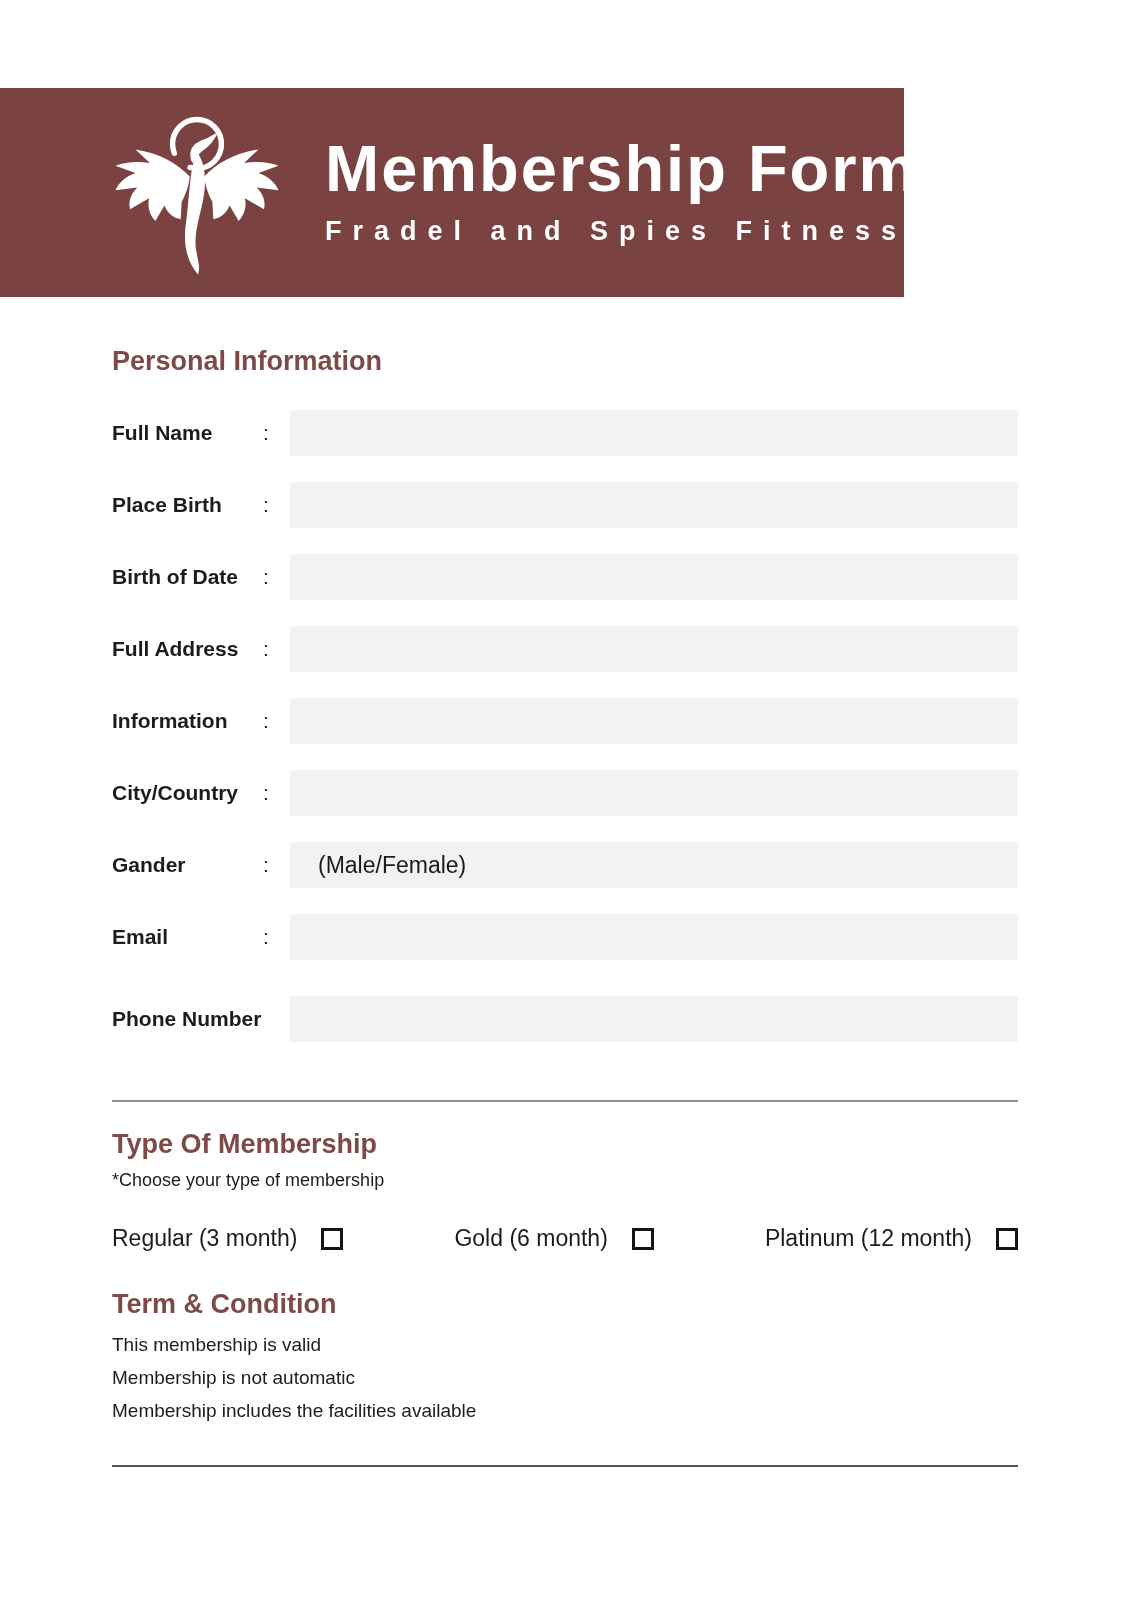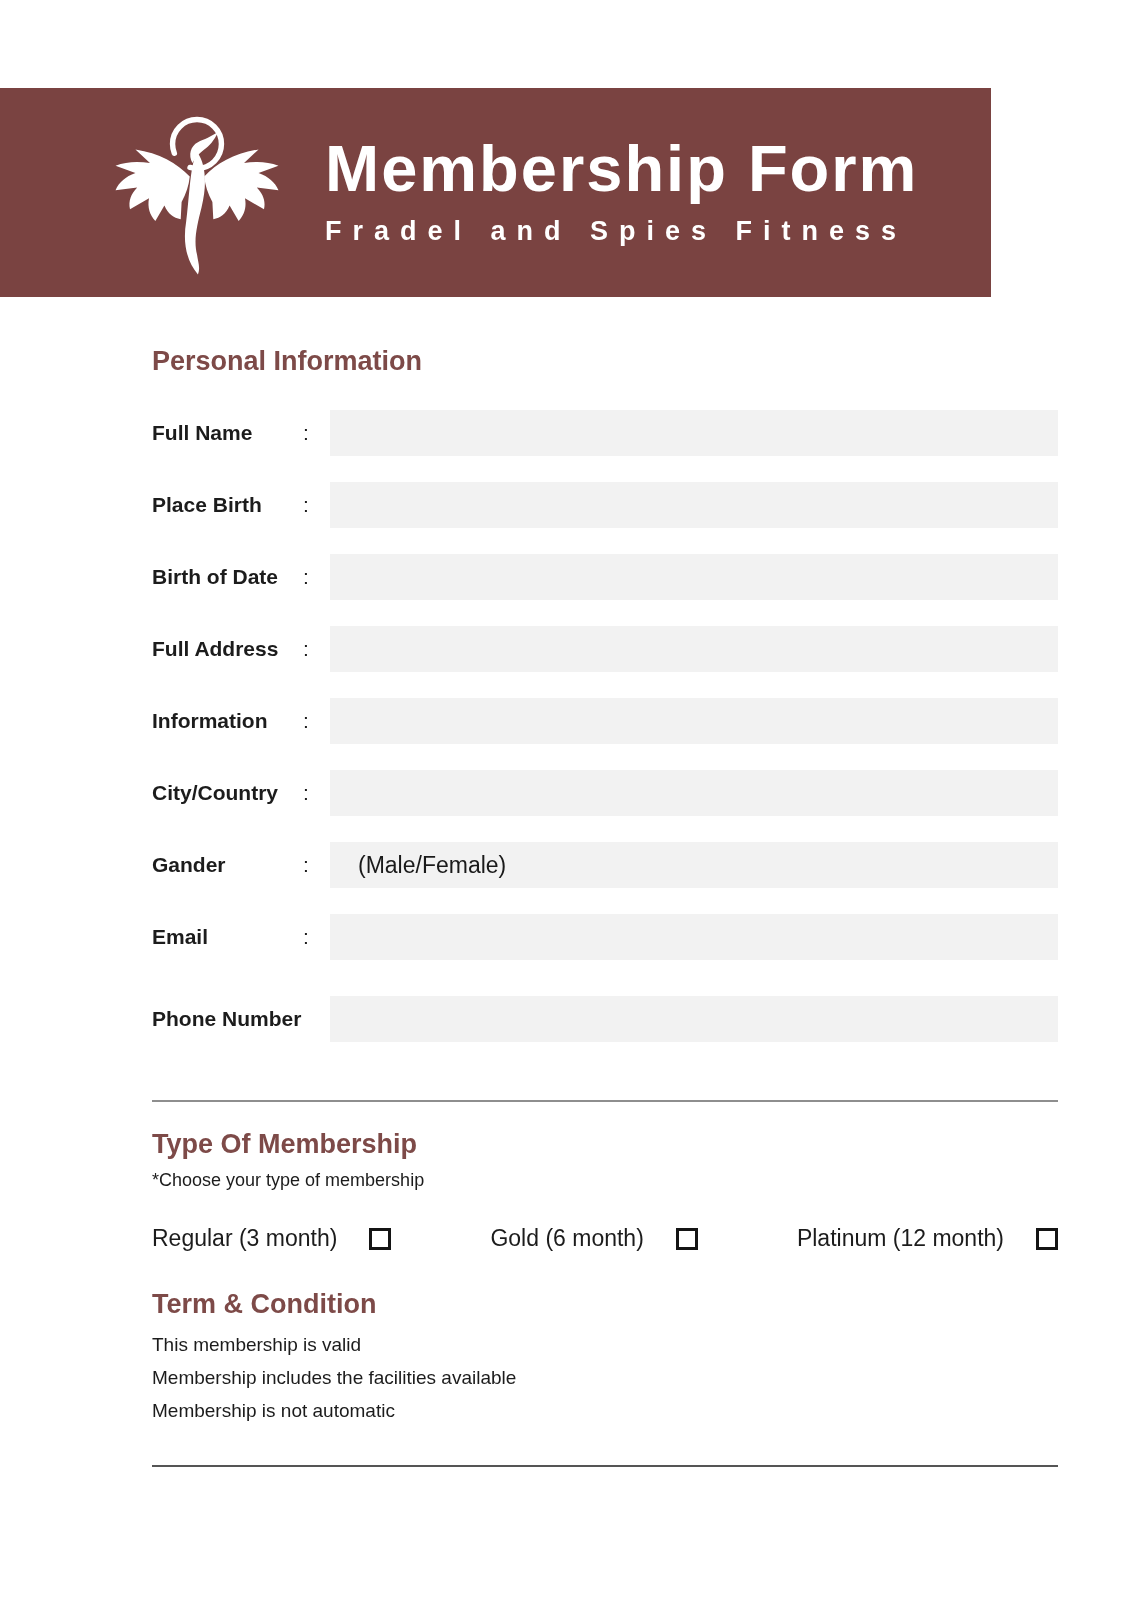--- a/index.html
+++ b/index.html
@@ -12,35 +12,35 @@
     --checkbox-border:#141414;
   }
   *{margin:0;padding:0;box-sizing:border-box;}
   html,body{background:#ffffff;}
   body{
     width:1131px;height:1600px;position:relative;overflow:hidden;
     font-family:"Liberation Sans", sans-serif;color:var(--text);
   }
   
   .band{
-    position:absolute;left:0;top:88px;width:991px;height:209px;
+    position:absolute;left:0;top:88px;width:904px;height:209px;
     background:var(--header-bg);
   }
   .logo{position:absolute;left:106px;top:18px;width:182px;height:172px;}
   .head-text{position:absolute;left:325px;top:46px;}
   .title{
     color:#ffffff;font-size:65px;font-weight:700;letter-spacing:2px;
     line-height:70px;white-space:nowrap;
   }
   .subtitle{
     color:#ffffff;font-size:27px;font-weight:700;letter-spacing:11px;
     margin-top:12px;white-space:nowrap;
   }
   
-  main{position:absolute;left:112px;top:297px;width:906px;margin-left:40px;}
+  main{position:absolute;left:112px;top:297px;width:906px;}
   h2.section{
     color:var(--accent);font-size:27px;font-weight:700;line-height:32px;
   }
   .h-personal{margin-top:48px;}
   .rows{margin-top:33px;}
   .row{display:flex;align-items:center;height:46px;margin-bottom:26px;}
   .row:last-child{margin-bottom:0;}
   .row.extra-gap{margin-top:36px;}
   .lbl{flex:0 0 151px;font-size:21px;font-weight:700;color:var(--text);}
   .sep{flex:0 0 27px;font-size:21px;font-weight:500;color:var(--text);}
@@ -49,21 +49,21 @@
     display:flex;align-items:center;padding-left:28px;
   }
   .placeholder{font-size:23px;color:#1a1a1a;text-align:right;}
   .divider-1{border:none;border-top:2px solid var(--divider1);margin-top:58px;}
   .divider-2{border:none;border-top:2px solid var(--divider2);margin-top:38px;}
   .h-type{margin-top:26px;}
   .note{margin-top:10px;font-size:18px;font-weight:400;color:var(--text);}
   .options{
     margin-top:34px;display:flex;justify-content:space-between;align-items:center;
   }
-  .opt{display:flex;align-items:center;gap:8px;}
+  .opt{display:flex;align-items:center;}
   .opt-label{font-size:23px;color:var(--text);white-space:nowrap;}
   .checkbox{
     width:22px;height:22px;border:3px solid var(--checkbox-border);
     margin-left:24px;background:#ffffff;cursor:pointer;
   }
   .h-terms{margin-top:36px;}
   .terms{margin-top:8px;}
   .term-line{font-size:19px;font-weight:500;line-height:33px;color:var(--text);}
 </style>
 </head>
@@ -190,18 +190,18 @@
     </div>
     <div class="opt">
       <span class="opt-label">Platinum (12 month)</span>
       <span class="checkbox"></span>
     </div>
   </div>
 
   <h2 class="section h-terms">Term &amp; Condition</h2>
   <div class="terms">
     <div class="term-line">This membership is valid</div>
+    <div class="term-line">Membership is not automatic</div>
     <div class="term-line">Membership includes the facilities available</div>
-    <div class="term-line">Membership is not automatic</div>
   </div>
 
   <hr class="divider-2">
 </main>
 
 </body></html>

